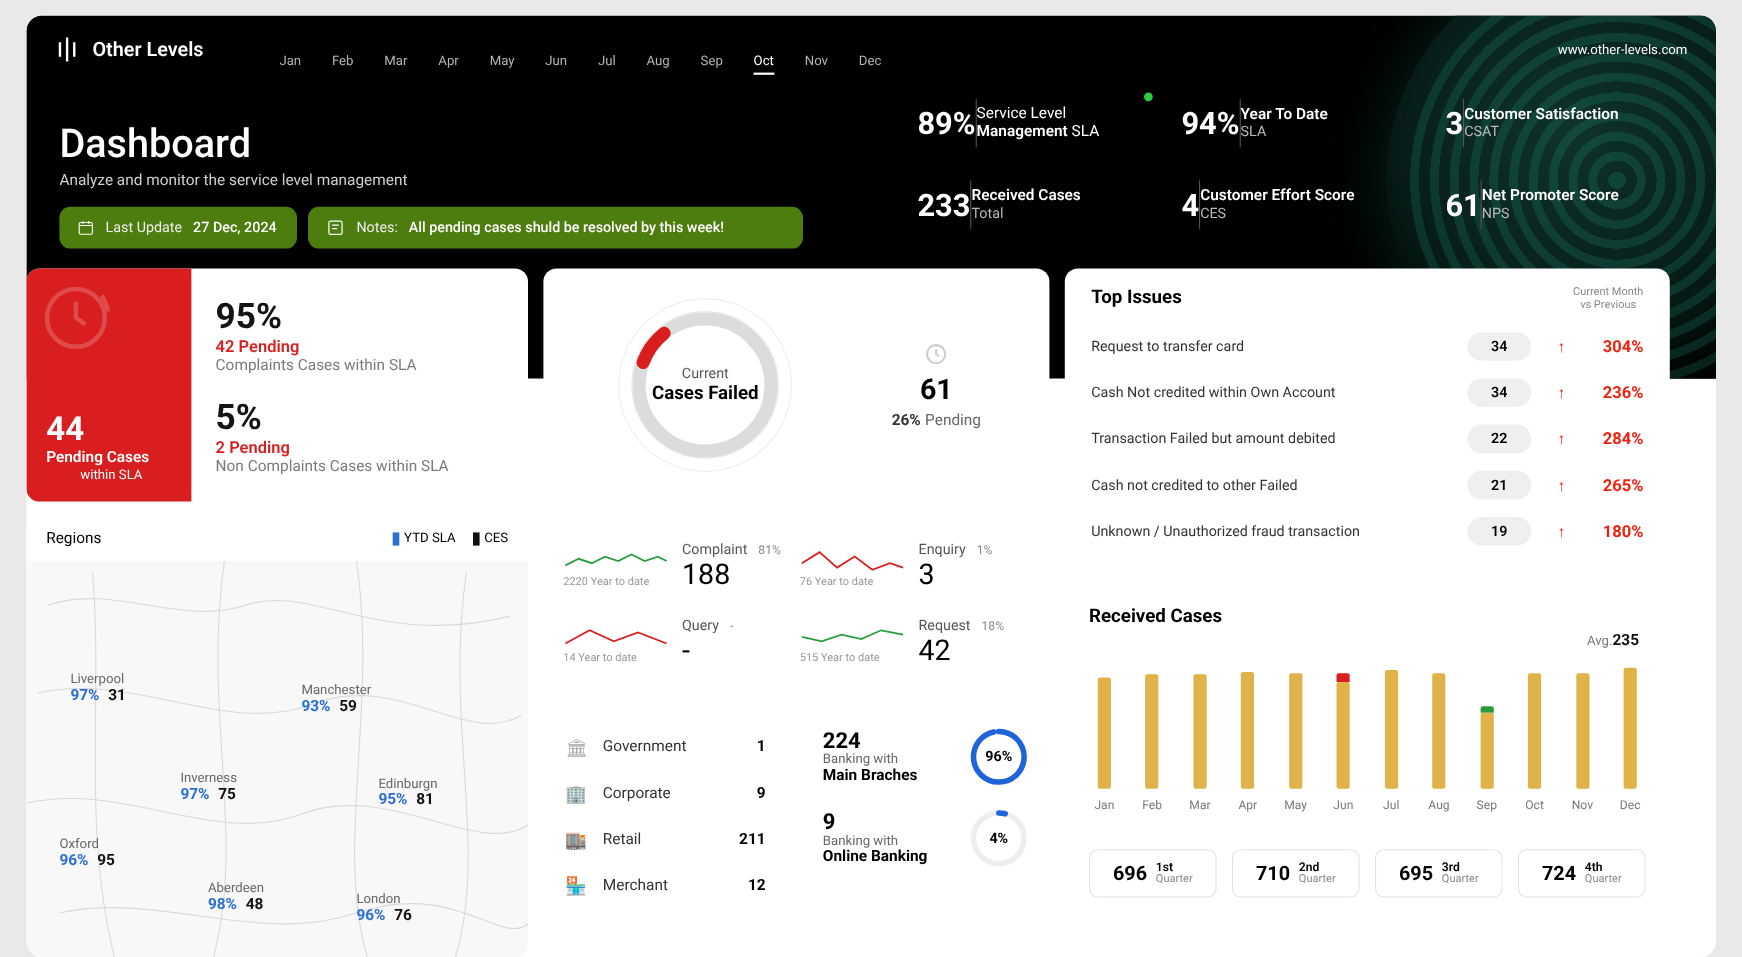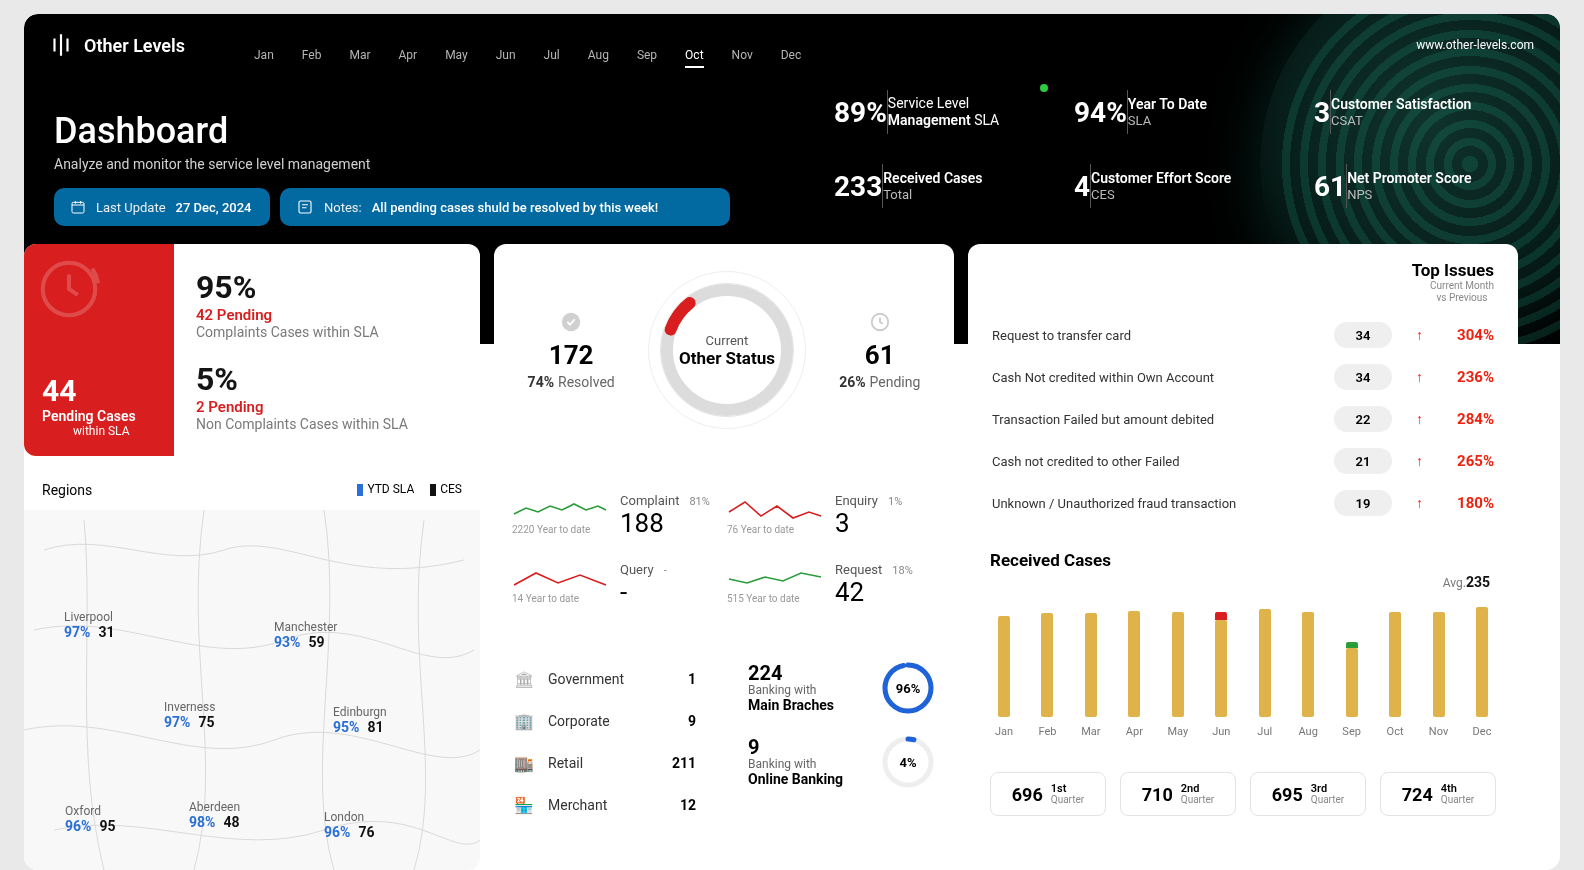--- a/index.html
+++ b/index.html
@@ -40,21 +40,21 @@
   .brand { position:absolute; top:18px; left:24px; color:#fff; display:flex; align-items:center; gap:10px; }
   .brand-logo { width:26px; height:26px; display:flex; align-items:center; justify-content:center;}
   .brand-title { font-size:18px; font-weight:600; }
   .months { position:absolute; top:34px; left:230px; color:#b5b5b5; display:flex; gap:28px; font-size:12px; }
   .months .sel { color:#fff; border-bottom:2px solid #fff; padding-bottom:4px; }
   .months span { cursor:pointer; }
   .site-link { position:absolute; top:24px; right:26px; color:#fff; font-size:12px; }
   .dash-title { position:absolute; top:96px; left:30px; color:#fff; }
   .dash-title h1 { font-size:36px; font-weight:500; }
   .dash-title .sub { color:#d0d0d0; font-size:14px; margin-top:4px; }
-  .pill { position:absolute; height:38px; background:#0369a1; border-radius:10px; display:flex; align-items:center; color:#e0e0e0; font-size:13px; padding:0 16px; gap:10px;text-align:right;}
+  .pill { position:absolute; height:38px; background:#4d7c0f; border-radius:10px; display:flex; align-items:center; color:#e0e0e0; font-size:13px; padding:0 16px; gap:10px;text-align:right;}
   .pill .label{ color:#ededed; }
   .pill b{ color:#fff; font-weight:500;}
   .pill-update{ top:174px; left:30px; width:216px; }
   .pill-notes{ top:174px; left:256px; width:450px;}
   .kpis { position:absolute; top:76px; right:26px; width:700px; color:#fff; display:grid; grid-template-columns: repeat(3, 1fr); row-gap:30px; column-gap:20px;}
   .kpi { display:flex; align-items:center; gap:0; position:relative;}
   .kpi .val{ font-size:28px; font-weight:700; }
   .kpi .divider{ width:1px; height:44px; background:#555;}
   .kpi .txt .l1{ font-size:14px; font-weight:600; line-height:1.2;}
   .kpi .txt .l1 span{ font-weight:400;}
@@ -87,21 +87,21 @@
   .donut-wrap .center-text .l1{ font-size:13px; color:#555;}
   .donut-wrap .center-text .l2{ font-size:17px; font-weight:700;}
   .side-stat{ display:flex; flex-direction:column; align-items:center;}
   .side-stat .ic{ width:24px;height:24px; margin-bottom:6px; color:#bbb; display:flex;align-items:center;justify-content:center;}
   .side-stat .num{ font-size:26px; font-weight:700;}
   .side-stat .sub{ font-size:14px; color:#333; margin-top:4px;}
   .side-stat .sub span{ color:#666; font-weight:400; margin-left:4px;}
 
   
   .card-issues{ top:0; left:944px; width:550px; height:276px; padding:16px 24px 0;}
-  .card-issues .hd{ display:flex; justify-content:space-between; align-items:flex-end;flex-direction:column;}
+  .card-issues .hd{ display:flex; justify-content:space-between; align-items:flex-start;}
   .card-issues .hd h3{ font-size:17px; font-weight:700;}
   .card-issues .hd .cm{ font-size:10px; color:#888; text-align:center; line-height:1.2;}
   .issues-list{ margin-top:10px;}
   .issue-row{ display:flex; align-items:center; height:42px;}
   .issue-row .name{ flex:1; font-size:13px; color:#333;}
   .issue-row .badge{ width:58px; height:26px; background:#efefef; border-radius:13px; display:flex; align-items:center; justify-content:center; font-size:13px; font-weight:600;}
   .issue-row .arrow{ width:16px; color:#e21; margin:0 8px 0 24px; font-size:14px;}
   .issue-row .pct{ width:54px; text-align:right; font-size:15px; font-weight:700; color:#e21;}
 
   
@@ -295,39 +295,29 @@
         </div>
         <div class="sla-block">
           <div class="pct">5%</div>
           <div class="r">2 Pending</div>
           <div class="g">Non Complaints Cases within SLA</div>
         </div>
       </div>
     </div>
 
     <div class="card card-status">
-      <div class="side-stat">
-        <span class="ic">
-            <svg width="22" height="22" viewBox="0 0 24 24" fill="#d0d0d0">
-              <circle cx="12" cy="12" r="10"></circle>
-              <path d="M8 12l3 3 5-6" stroke="#fff" stroke-width="2" fill="none"></path>
-            </svg>
-          </span>
-        <div class="num">172</div>
-        <div class="sub"><b>74%</b><span>Resolved</span></div>
-      </div>
       <div class="donut-wrap">
         <div class="ring2"></div><div class="ring1"></div>
         <svg width="170" height="170" viewBox="0 0 170 170">
           <circle cx="85" cy="85" r="60" fill="none" stroke="#dcdcdc" stroke-width="12"></circle>
           <circle cx="85" cy="85" r="60" fill="none" stroke="#d81e1e" stroke-width="12" stroke-dasharray="98 377" stroke-dashoffset="65" transform="rotate(-160 85 85)" stroke-linecap="round"></circle>
         </svg>
         <div class="center-text">
           <div class="l1">Current</div>
-          <div class="l2">Other Status</div>
+          <div class="l2">Cases Failed</div>
         </div>
       </div>
       <div class="side-stat">
         <span class="ic">
             <svg width="22" height="22" viewBox="0 0 24 24" fill="none" stroke="#ccc" stroke-width="2">
               <circle cx="12" cy="12" r="9"></circle>
               <path d="M12 7v5l3 2"></path>
             </svg>
           </span>
         <div class="num">61</div>
@@ -393,22 +383,22 @@
             <path d="M180 0 C160 140 200 250 170 360"></path>
             <path d="M300 0 C320 130 280 260 310 360"></path>
             <path d="M400 10 C380 150 420 260 390 360"></path>
           </g>
         </svg>
       </div>
       <div id="cities">
           <div class="city" style="left: 40px; top: 140px;"><span class="nm">Liverpool</span><span class="sla">97%</span><span class="ces">31</span></div>
           <div class="city" style="left: 250px; top: 150px;"><span class="nm">Manchester</span><span class="sla">93%</span><span class="ces">59</span></div>
           <div class="city" style="left: 140px; top: 230px;"><span class="nm">Inverness</span><span class="sla">97%</span><span class="ces">75</span></div>
-          <div class="city" style="left: 309px; top: 235px;"><span class="nm">Edinburgn</span><span class="sla">95%</span><span class="ces">81</span></div>
-          <div class="city" style="left: 41px; top: 290px; margin-top: 44px;"><span class="nm">Oxford</span><span class="sla">96%</span><span class="ces">95</span></div>
+          <div class="city" style="left: 320px; top: 235px;"><span class="nm">Edinburgn</span><span class="sla">95%</span><span class="ces">81</span></div>
+          <div class="city" style="left: 30px; top: 290px;"><span class="nm">Oxford</span><span class="sla">96%</span><span class="ces">95</span></div>
           <div class="city" style="left: 165px; top: 330px;"><span class="nm">Aberdeen</span><span class="sla">98%</span><span class="ces">48</span></div>
           <div class="city" style="left: 300px; top: 340px;"><span class="nm">London</span><span class="sla">96%</span><span class="ces">76</span></div>
         </div>
     </div>
 
     <div class="card card-sparks" id="sparks">
         <div class="spark">
           <div class="graph">
             <svg width="96" height="26" viewBox="0 0 96 26">
               <path d="M2 18 L14 12 L26 16 L38 10 L50 14 L62 8 L74 14 L86 10 L94 14" fill="none" stroke="#2a9d3a" stroke-width="1.6"></path>

